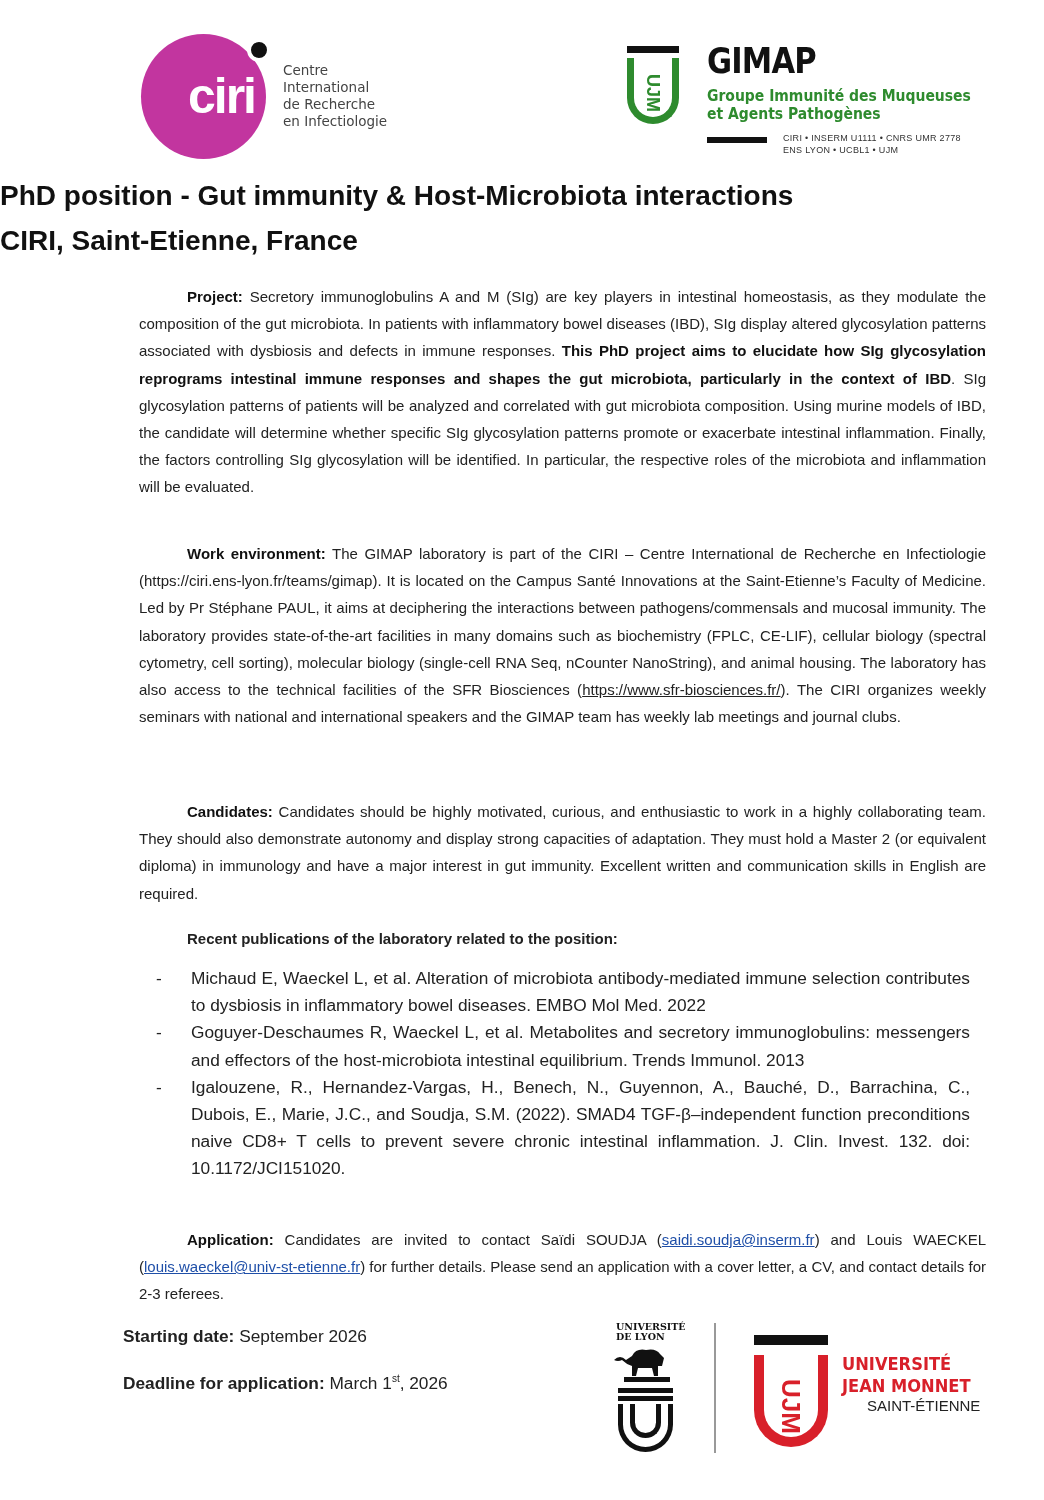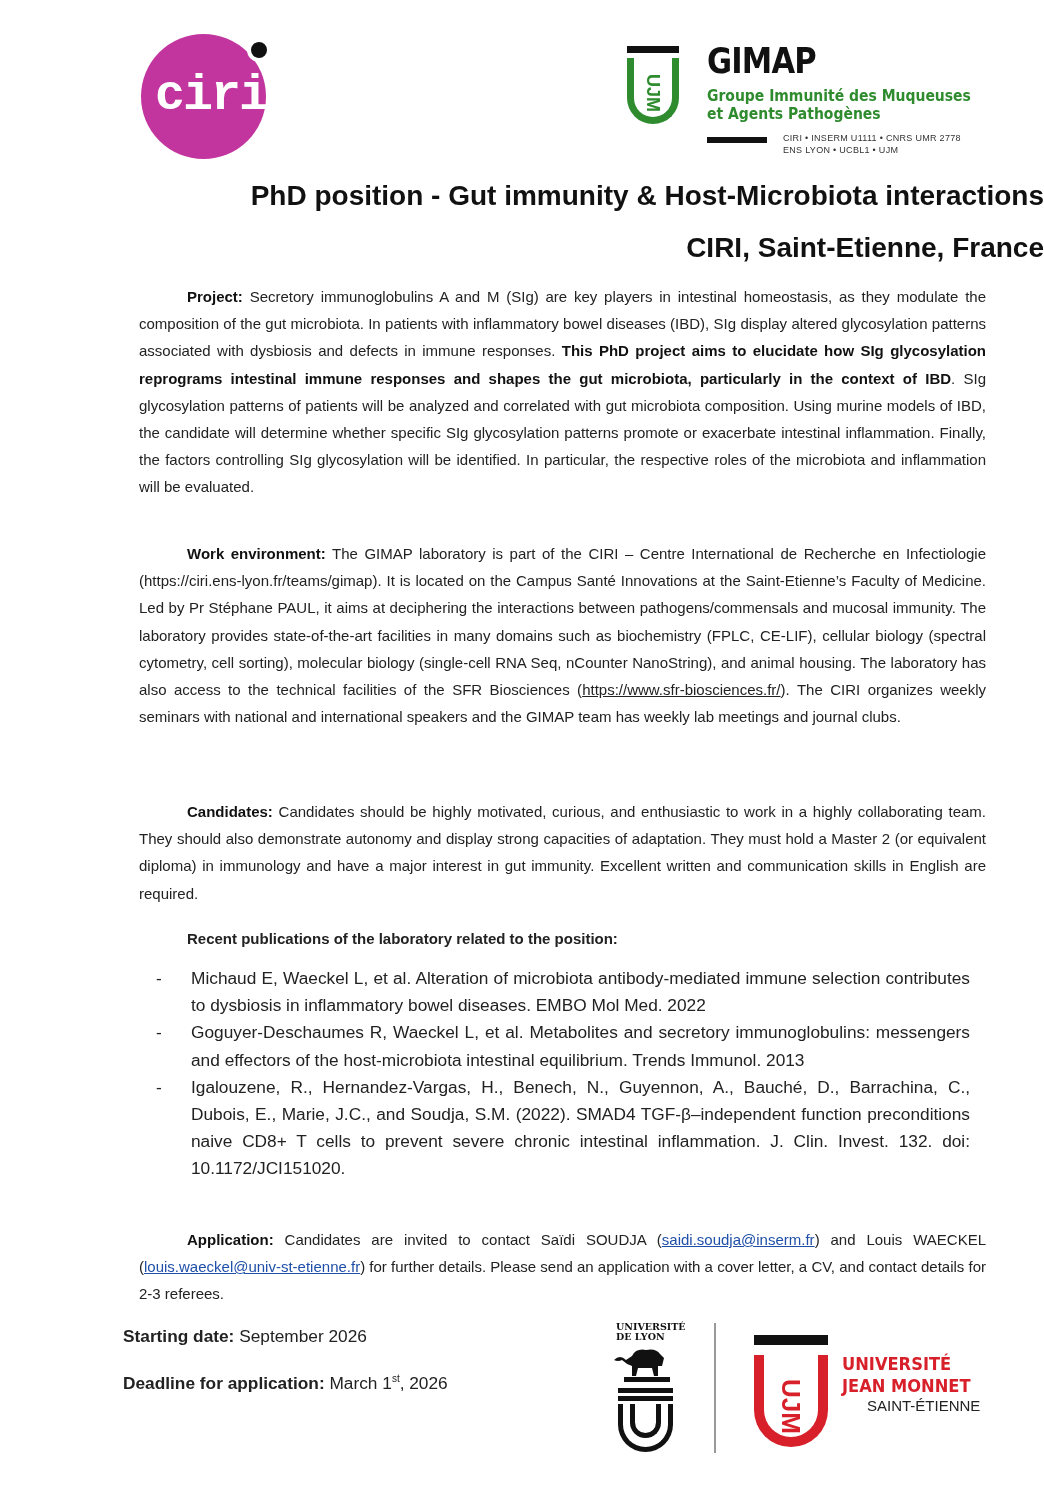--- a/index.html
+++ b/index.html
@@ -4,40 +4,40 @@
 <style>
   html, body { margin: 0; padding: 0; background: #ffffff; }
   body { width: 1044px; height: 1500px; position: relative; overflow: hidden;
          font-family: "Liberation Sans", sans-serif; color: #1a1a1a; }
   .abs { position: absolute; }
 
   
   #ciri-logo { left: 135px; top: 28px; width: 270px; height: 125px; }
   #ciri-circle { left: 6px; top: 6px; width: 125px; height: 125px; border-radius: 50%; background: #c2359f; }
   #ciri-word { left: 20px; top: 38px; width: 100px; text-align: right; color: #fff;
-               font-family: Liberation Mono, monospace; font-weight: bold; font-size: 50px; letter-spacing: -2px; line-height: 60px; }
+               font-family: Liberation Sans, sans-serif; font-weight: bold; font-size: 50px; letter-spacing: -2px; line-height: 60px; }
   #ciri-dot { left: 112px; top: 10px; width: 16px; height: 16px; border-radius: 50%; background: #111; border: 4px solid #fff; }
   #ciri-tagline { left: 148px; top: 34px; font-size: 13.5px; line-height: 17px; color: #444; font-family: "DejaVu Sans", sans-serif; }
   #ciri-tagline div { white-space: nowrap; }
 
   
   #gimap-logo { left: 625px; top: 42px; width: 360px; height: 120px; }
   .ujm-shield { position: absolute; }
   .ujm-bar { position: absolute; left: 0; top: 0; height: 7px; background: #111; }
   .ujm-u { position: absolute; left: 0; border-style: solid; border-top: none; box-sizing: border-box; }
   .ujm-mark { position: absolute; font-weight: bold; transform: rotate(90deg); transform-origin: center; }
   #gimap-title { left: 82px; top: -2px; font-family: "DejaVu Sans", sans-serif; font-weight: bold; font-size: 36px; color: #111; letter-spacing: -1px; transform: scaleX(0.85); transform-origin: left; }
   #gimap-sub { left: 82px; top: 45px; font-family: "DejaVu Sans", sans-serif; font-weight: bold; font-size: 15.5px; line-height: 18px; color: #2e8b2e; white-space: nowrap; transform: scaleX(0.9); transform-origin: left; }
   #gimap-affbar { left: 82px; top: 95px; width: 60px; height: 6px; background: #111; }
   #gimap-aff { left: 158px; top: 90px; font-size: 9px; line-height: 12px; color: #333; white-space: nowrap; letter-spacing: 0.3px; }
 
   
-  .title { left: 0; width: 1044px; text-align: right; font-weight: bold; font-size: 28px; color: #111; }
+  .title { left: 0; width: 1044px; text-align: left; font-weight: bold; font-size: 28px; color: #111; }
   #title1 { top: 180px; }
-  #title2 { top: 225px; margin-top: 7px; }
+  #title2 { top: 225px; }
 
   
   .para { left: 139px; width: 847px; font-size: 15px; line-height: 27.2px; text-align: justify; color: #222; }
   .para b { color: #111; }
   .indent { display: inline-block; width: 48px; }
   #p-project { top: 283px; }
   #p-work { top: 540px; }
   #p-cand { top: 798px; }
   #p-pubs-heading { top: 925px; font-weight: bold; }
   #pubs { left: 123px; width: 847px; top: 965px; font-size: 17.3px; line-height: 27.2px; color: #222; }
@@ -60,20 +60,26 @@
   #ujm-name { left: 88px; top: 18px; font-family: "DejaVu Sans", sans-serif; font-weight: bold; font-size: 18.5px; line-height: 22px; color: #d8202a; white-space: nowrap; transform: scaleX(0.88); transform-origin: left; }
   #ujm-city { left: 88px; top: 62px; font-size: 15px; color: #222; white-space: nowrap; margin-left: 25px; }
 </style>
 </head>
 <body>
 
 <div id="ciri-logo" class="abs">
   <div id="ciri-circle" class="abs"></div>
   <div id="ciri-word" class="abs">ciri</div>
   <div id="ciri-dot" class="abs"></div>
+  <div id="ciri-tagline" class="abs">
+    <div>Centre</div>
+    <div>International</div>
+    <div>de Recherche</div>
+    <div>en Infectiologie</div>
+  </div>
 </div>
 
 <div id="gimap-logo" class="abs">
   <div class="ujm-shield" style="left:2px;top:4px;width:52px;height:78px;">
     <div class="ujm-bar" style="width:52px;"></div>
     <div class="ujm-u" style="top:12px;width:52px;height:66px;border-width:0 7px 7px 7px;border-color:#2e8b2e;border-radius:0 0 26px 26px;"></div>
     <div class="ujm-mark" style="left:14px;top:22px;width:24px;height:36px;color:#2e8b2e;font-size:18px;line-height:36px;text-align:center;">UJM</div>
   </div>
   <div id="gimap-title" class="abs">GIMAP</div>
   <div id="gimap-sub" class="abs">

